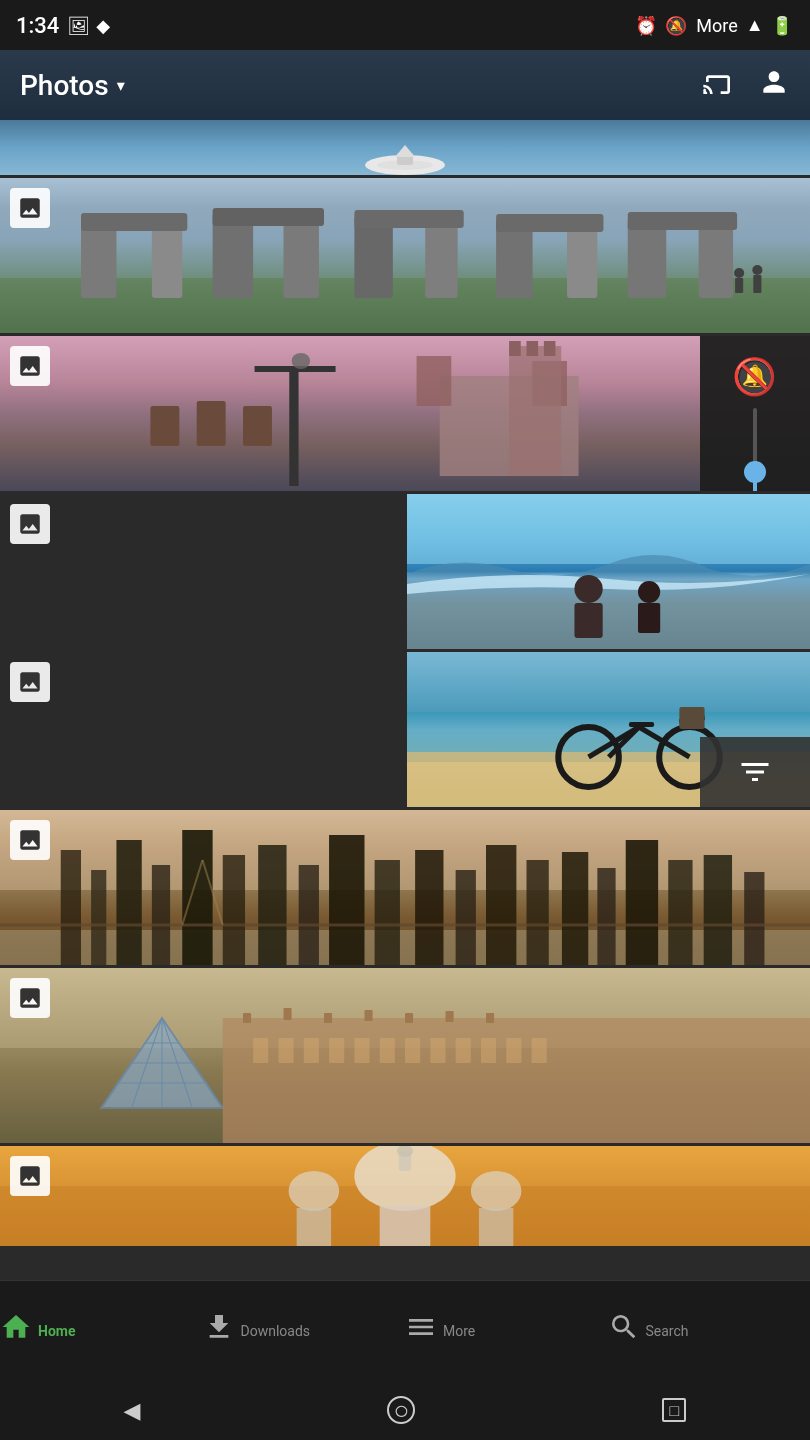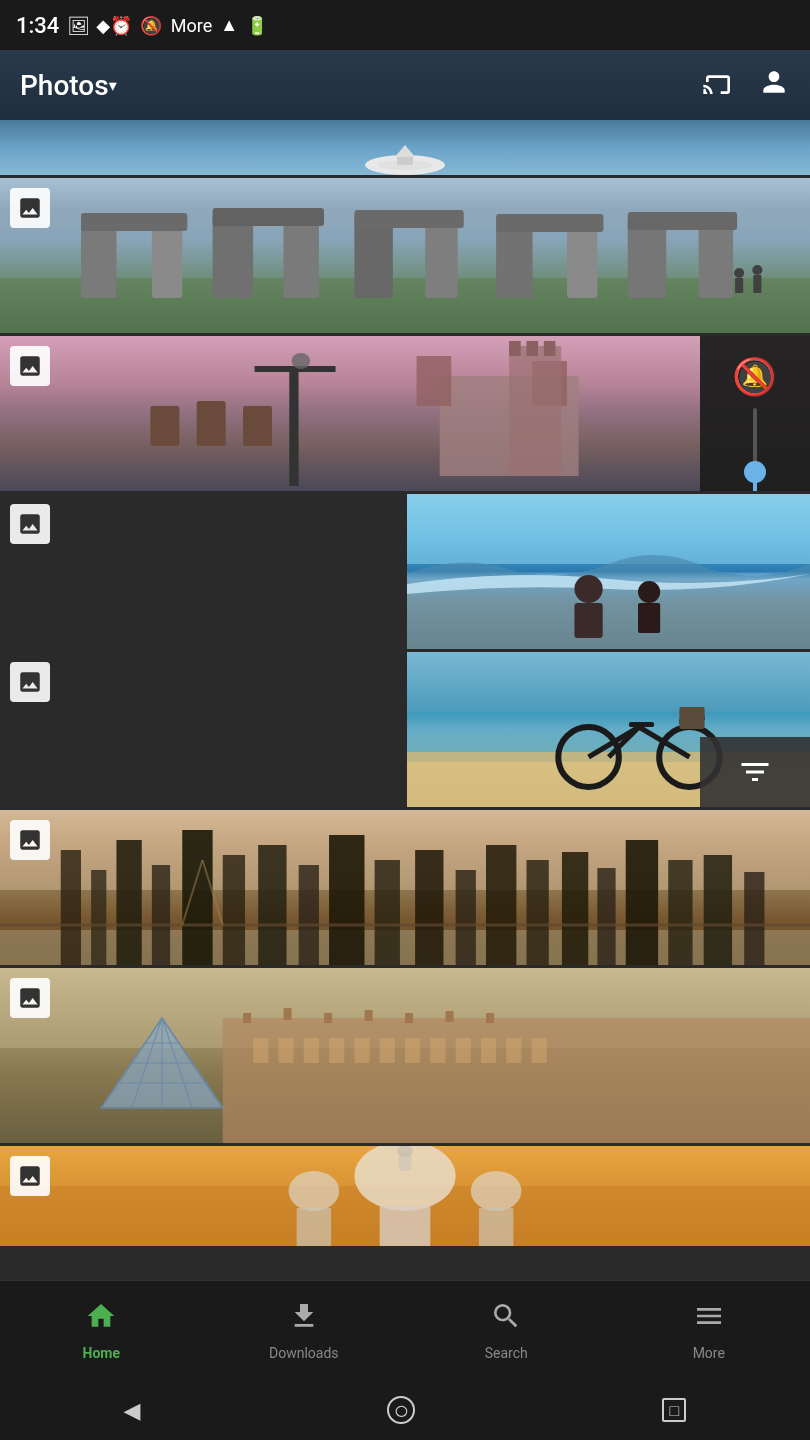--- a/index.html
+++ b/index.html
@@ -13,20 +13,21 @@
       color: #fff;
     }
 
     
     #status-bar {
       width: 100%;
       height: 50px;
       background: #1a1a1a;
       display: flex;
       align-items: center;
+      justify-content: space-between;
       padding: 0 16px;
       position: relative;
       z-index: 100;
     }
     .status-left {
       display: flex;
       align-items: center;
       gap: 8px;
     }
     .status-time {
@@ -57,20 +58,21 @@
       display: flex;
       align-items: center;
       justify-content: space-between;
       padding: 0 20px;
       position: relative;
       z-index: 100;
     }
     .app-title {
       display: flex;
       align-items: center;
+      gap: 8px;
       justify-content: center;
     }
     .app-title-text {
       font-size: 28px;
       font-weight: 500;
       color: #fff;
     }
     .dropdown-arrow {
       color: #fff;
       font-size: 16px;
@@ -255,21 +257,21 @@
       border-top: 1px solid #333;
       display: flex;
       align-items: center;
       justify-content: space-around;
       position: absolute;
       bottom: 60px;
       z-index: 100;
     }
     .nav-item {
       display: flex;
-      flex-direction: column;
+      flex-direction: row;
       align-items: center;
       gap: 6px;
       cursor: pointer;
       flex: 1;
     }
     .nav-icon {
       font-size: 30px;
     }
     .nav-label {
       font-size: 14px;
@@ -686,33 +688,33 @@
         <path d="M19 9h-4V3H9v6H5l7 7 7-7zM5 18v2h14v-2H5z"></path>
       </svg>
     </span>
     <span class="nav-label">Downloads</span>
   </div>
 
 
   <div class="nav-item">
     <span class="nav-icon">
       <svg width="32" height="32" viewBox="0 0 24 24" fill="#aaa">
+        <path d="M3 18h18v-2H3v2zm0-5h18v-2H3v2zm0-7v2h18V6H3z"></path>
+      </svg>
+    </span>
+    <span class="nav-label">More</span>
+  </div>
+
+  <div class="nav-item">
+    <span class="nav-icon">
+      <svg width="32" height="32" viewBox="0 0 24 24" fill="#aaa">
         <path d="M15.5 14h-.79l-.28-.27A6.471 6.471 0 0 0 16 9.5 6.5 6.5 0 1 0 9.5 16c1.61 0 3.09-.59 4.23-1.57l.27.28v.79l5 4.99L20.49 19l-4.99-5zm-6 0C7.01 14 5 11.99 5 9.5S7.01 5 9.5 5 14 7.01 14 9.5 11.99 14 9.5 14z"></path>
       </svg>
     </span>
     <span class="nav-label">Search</span>
-  </div>
-
-  <div class="nav-item">
-    <span class="nav-icon">
-      <svg width="32" height="32" viewBox="0 0 24 24" fill="#aaa">
-        <path d="M3 18h18v-2H3v2zm0-5h18v-2H3v2zm0-7v2h18V6H3z"></path>
-      </svg>
-    </span>
-    <span class="nav-label">More</span>
   </div>
 </div>
 
 <div id="android-nav">
   <span class="android-btn">◀</span>
   <span class="android-btn" style="font-size:26px;border:2px solid #ccc;border-radius:50%;width:28px;height:28px;display:flex;align-items:center;justify-content:center;">○</span>
   <span class="android-btn" style="border:2px solid #ccc;width:24px;height:24px;display:flex;align-items:center;justify-content:center;font-size:16px;border-radius:2px;">□</span>
 </div>
 
 </body></html>

